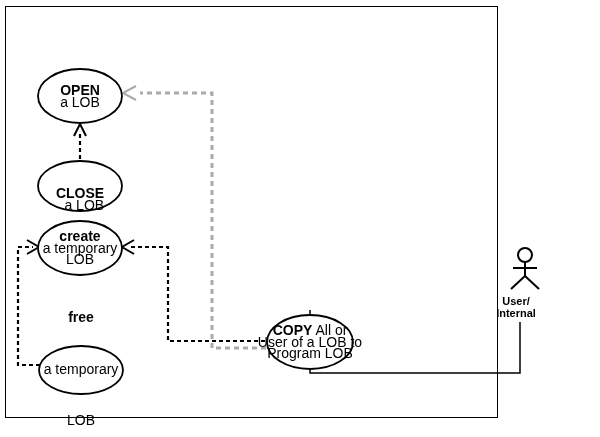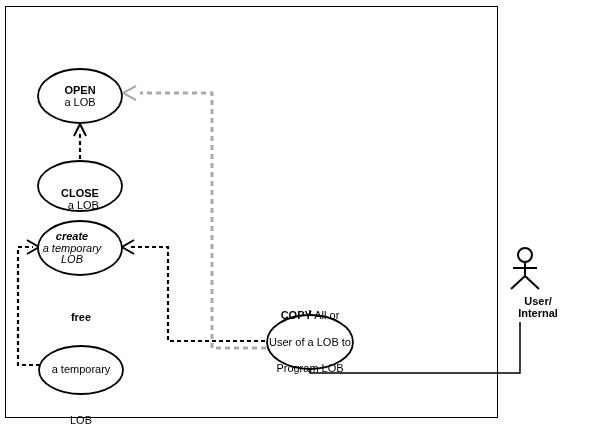--- a/index.html
+++ b/index.html
@@ -30,21 +30,21 @@
     white-space: nowrap;
     letter-spacing: 0.2px;
   }
   .node-label {
     position: absolute;
     transform: translate(-50%, -50%);
     display: flex;
     flex-direction: column;
     align-items: center;
     justify-content: center;
-    font-size: 11px;
+    font-size: 14px;
     line-height: 11.5px;
     color: #000000;
     text-align: center;
     white-space: nowrap;
   }
   .node-label .b { font-weight: bold; }
   .actor-label {
     position: absolute;
     transform: translate(-50%, 0);
     display: flex;
@@ -102,36 +102,36 @@
   <div class="node-label" style="left:80px; top:96px;">
     <span class="b">OPEN</span>
     <span>a LOB</span>
   </div>
 
   <div class="node-label" style="left:80px; top:199px;align-items:flex-end;">
     <span class="b">CLOSE</span>
     <span>a LOB</span>
   </div>
 
-  <div class="node-label" style="left:72px; top:248px;font-style:italic;">
+  <div class="node-label" style="left:80px; top:248px;">
     <span class="b">create</span>
     <span>a temporary</span>
     <span>LOB</span>
   </div>
 
   <div class="node-label" style="left:81px; top:369px;gap:40px;">
     <span class="b">free</span>
     <span>a temporary</span>
     <span>LOB</span>
   </div>
 
-  <div class="node-label" style="left:310px; top:342px;gap:15px;">
+  <div class="node-label" style="left:310px; top:342px;">
     <span><span class="b">COPY</span><span> All or</span></span>
     <span>User of a LOB to</span>
     <span>Program LOB</span>
   </div>
 
-  <div class="actor-label" style="left:538px; top:296px;">
+  <div class="actor-label" style="left:516px; top:296px;">
     <span>User/</span>
     <span>Internal</span>
   </div>
 
 </div>
 
 </body></html>

